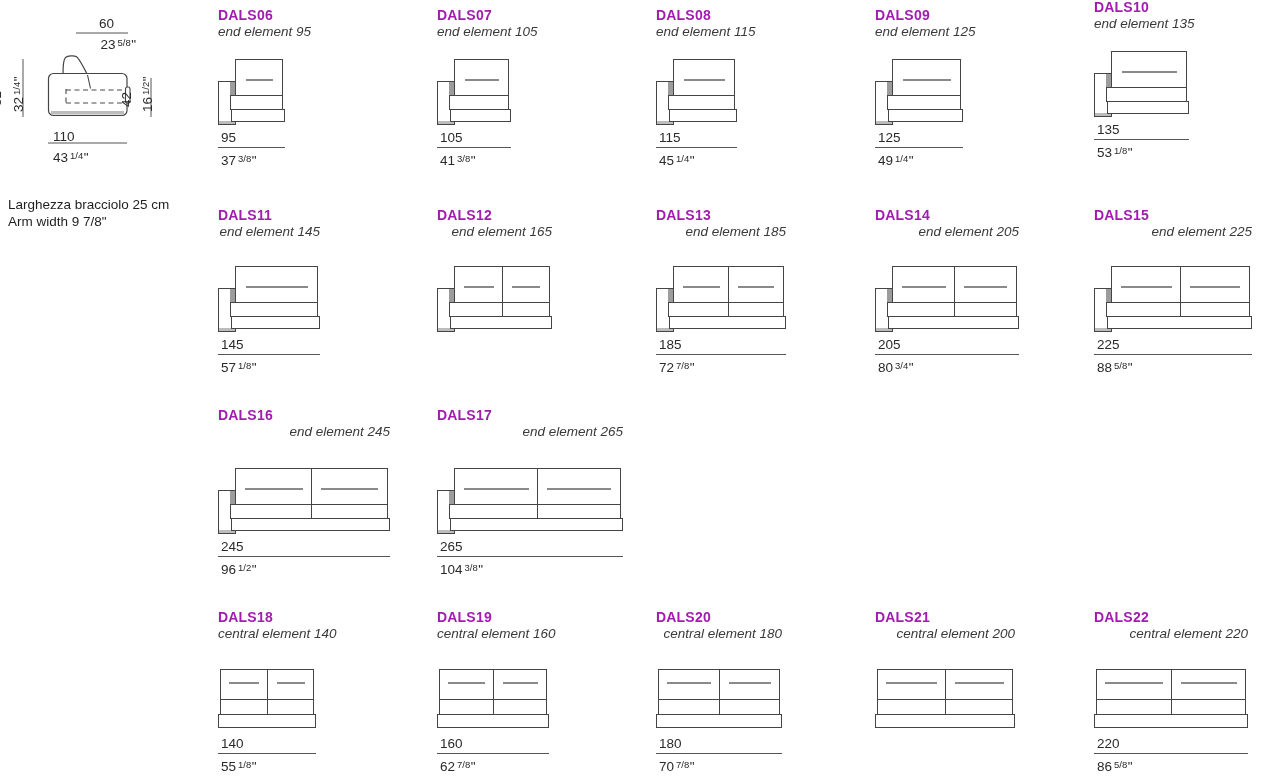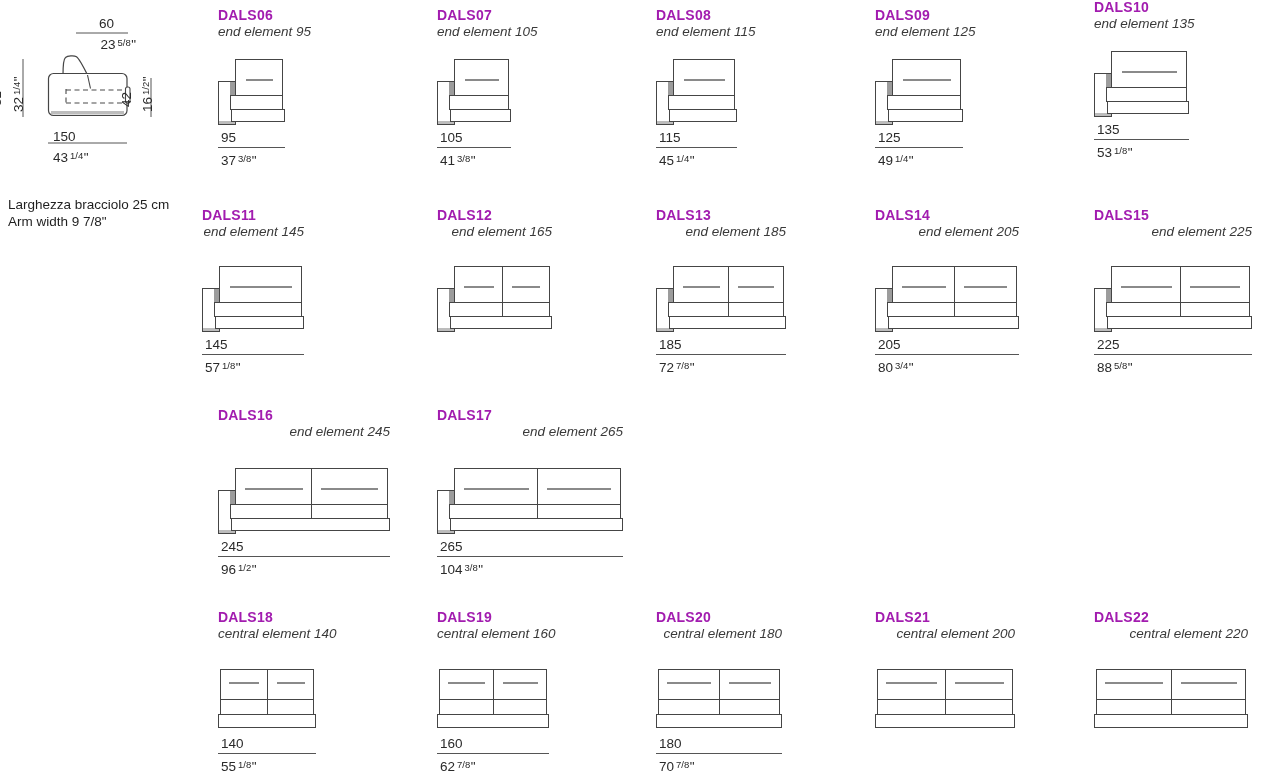--- a/index.html
+++ b/index.html
@@ -53,21 +53,21 @@
   
   <div class="dlabel center" style="left:64px;top:16px;width:50px;"><span>60</span></div>
   <div class="dlabel center" style="left:62px;top:37px;width:74px;"><span>23</span><span class="fr">5/8</span><span>"</span></div>
   
   <div class="vlab" style="left:5px;top:90px;"><span>82</span></div>
   <div class="vlab" style="left:25px;top:96px;"><span>32</span><span class="fr">1/4</span><span>"</span></div>
   
   <div class="vlab" style="left:135px;top:91px;"><span>42</span></div>
   <div class="vlab" style="left:154px;top:96px;"><span>16</span><span class="fr">1/2</span><span>"</span></div>
   
-  <div class="dlabel" style="left:53px;top:129px;"><span>150</span></div>
+  <div class="dlabel" style="left:53px;top:129px;"><span>110</span></div>
   <div class="dlabel" style="left:53px;top:150px;"><span>43</span><span class="fr">1/4</span><span>"</span></div>
 </div>
 
 <div class="note" style="top:196px;">Larghezza bracciolo 25 cm</div>
 <div class="note" style="top:213px;">Arm width 9 7/8"</div>
 
 <div id="grid">
     <div class="cell" style="left: 218px; top: 8px;">
       <div class="code">DALS06</div>
       <div class="desc">end element 95</div>
@@ -156,21 +156,21 @@
           <rect x="12.5" y="36.5" width="80" height="13.5" fill="#ffffff" stroke="#454545" stroke-width="1"></rect>
           <rect x="13.5" y="50" width="81" height="12" fill="#ffffff" stroke="#454545" stroke-width="1"></rect>
           <line x1="28" y1="21" x2="82.5" y2="21" stroke="#8a8a8a" stroke-width="1.5"></line>
         </svg></div>
       <div class="dim" style="width:95px">
         <div class="cm">135</div>
         <div class="rule"></div>
         <div class="inch"><span>53</span><span class="fr">1/8</span><span>"</span></div>
       </div>
     </div>
-    <div class="cell" style="left: 202px; top: 208px;">
+    <div class="cell" style="left: 218px; top: 208px;">
       <div class="code">DALS11</div>
       <div class="desc">end element 145</div>
       <div class="draw" style="margin-top:27px"><svg width="102" height="68" viewBox="0 0 102 68" shape-rendering="crispEdges">
           <rect x="0.5" y="22.5" width="17" height="43" fill="#ffffff" stroke="none"></rect>
           <rect x="1" y="61.5" width="16" height="3.5" fill="#bcbcbc" stroke="none"></rect>
           <rect x="12" y="23" width="5" height="13" fill="#9c9c9c" stroke="none"></rect>
           <rect x="0.5" y="22.5" width="17" height="43" fill="none" stroke="#454545" stroke-width="1"></rect>
           <rect x="17.5" y="0.5" width="82" height="36" fill="#ffffff" stroke="#454545" stroke-width="1"></rect>
           <rect x="12.5" y="36.5" width="87" height="13.5" fill="#ffffff" stroke="#454545" stroke-width="1"></rect>
           <rect x="13.5" y="50" width="88" height="12" fill="#ffffff" stroke="#454545" stroke-width="1"></rect>
@@ -370,14 +370,19 @@
       <div class="code">DALS22</div>
       <div class="desc">central element 220</div>
       <div class="draw" style="margin-top:24px"><svg width="154" height="68" viewBox="0 0 154 68" shape-rendering="crispEdges">
           <rect x="2.5" y="4.5" width="148.5" height="30" fill="#ffffff" stroke="#454545" stroke-width="1"></rect>
           <rect x="2.5" y="34.5" width="148.5" height="15" fill="#ffffff" stroke="#454545" stroke-width="1"></rect>
           <rect x="0.5" y="49.5" width="153" height="12.5" fill="#ffffff" stroke="#454545" stroke-width="1"></rect>
           <line x1="77.5" y1="4.5" x2="77.5" y2="49.5" stroke="#454545" stroke-width="1"></line>
           <line x1="11" y1="18" x2="68.5" y2="18" stroke="#8a8a8a" stroke-width="1.5"></line>
           <line x1="86.5" y1="18" x2="143" y2="18" stroke="#8a8a8a" stroke-width="1.5"></line>
         </svg></div>
+      <div class="dim" style="width:154px">
+        <div class="cm">220</div>
+        <div class="rule"></div>
+        <div class="inch"><span>86</span><span class="fr">5/8</span><span>"</span></div>
+      </div>
     </div>
   </div>
 
 </body></html>

